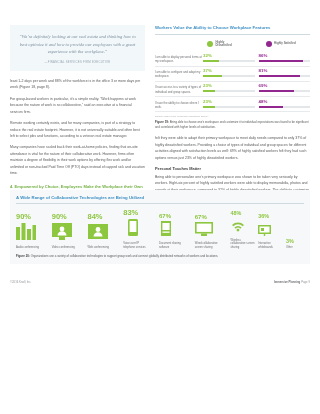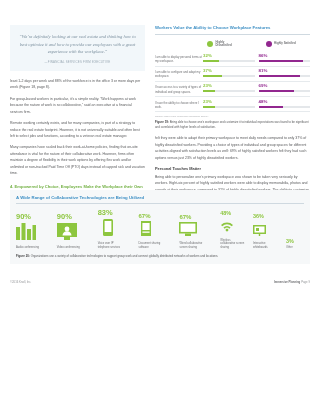--- a/index.html
+++ b/index.html
@@ -279,20 +279,31 @@
           <svg width="20" height="17" viewBox="0 0 20 17">
               <rect x="0" y="0" width="20" height="14" fill="#8dc63f"></rect>
               <circle cx="10" cy="6" r="2.4" fill="#fff"></circle>
               <path d="M5.5 12.5c0-2.6 2-4.2 4.5-4.2s4.5 1.6 4.5 4.2z" fill="#fff"></path>
               <rect x="7" y="14" width="6" height="3" fill="#8dc63f"></rect>
             </svg>
         </div>
         <div class="tech-lbl">Video conferencing</div>
       </div>
 
+      <div class="tech">
+        <div class="tech-val">84%</div>
+        <div class="tech-ico">
+          <svg width="20" height="17" viewBox="0 0 20 17">
+              <rect x="0" y="1" width="20" height="15" fill="#8dc63f"></rect>
+              <circle cx="10" cy="6.5" r="2.4" fill="#fff"></circle>
+              <path d="M5.5 13.5c0-2.6 2-4.3 4.5-4.3s4.5 1.7 4.5 4.3z" fill="#fff"></path>
+            </svg>
+        </div>
+        <div class="tech-lbl">Web conferencing</div>
+      </div>
 
       <div class="tech">
         <div class="tech-val">83%</div>
         <div class="tech-ico">
           <svg width="20" height="17" viewBox="0 0 20 17">
               <rect x="5" y="0" width="10" height="17" rx="1.5" fill="#8dc63f"></rect>
               <rect x="6.6" y="2" width="6.8" height="11" fill="#fff"></rect>
             </svg>
         </div>
         <div class="tech-lbl">Voice over IP telephone services</div>

